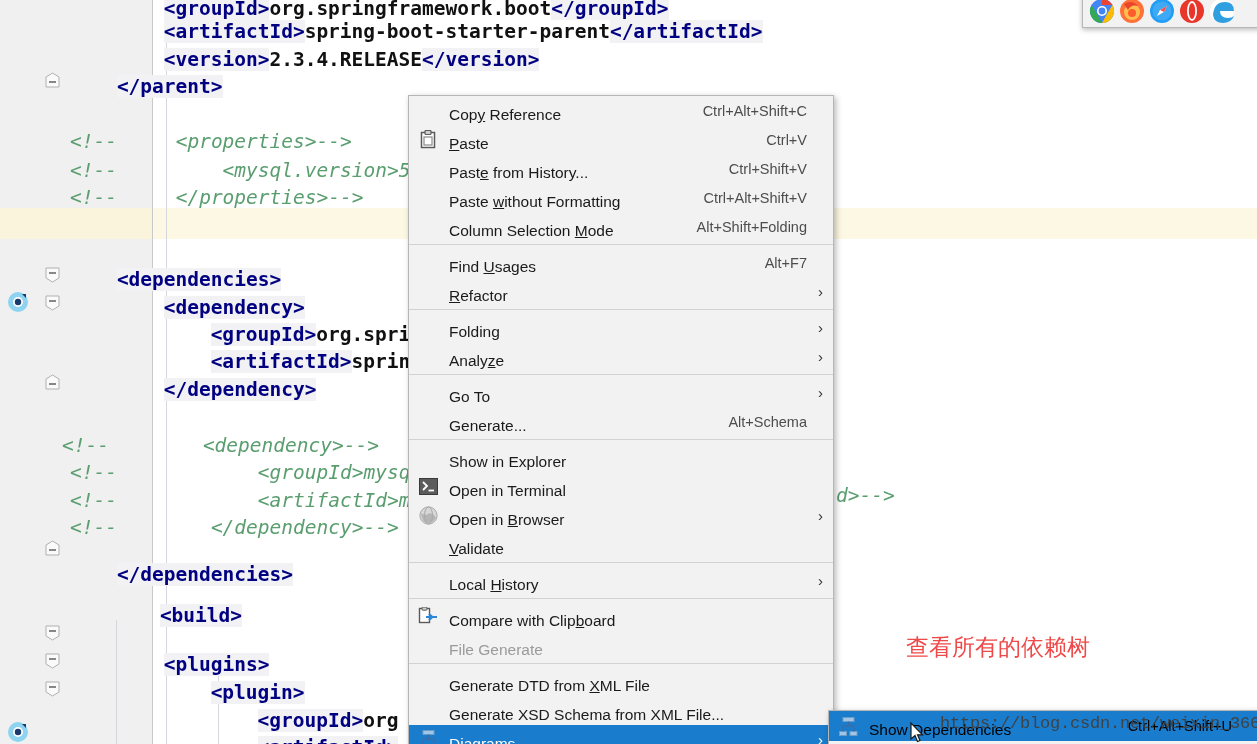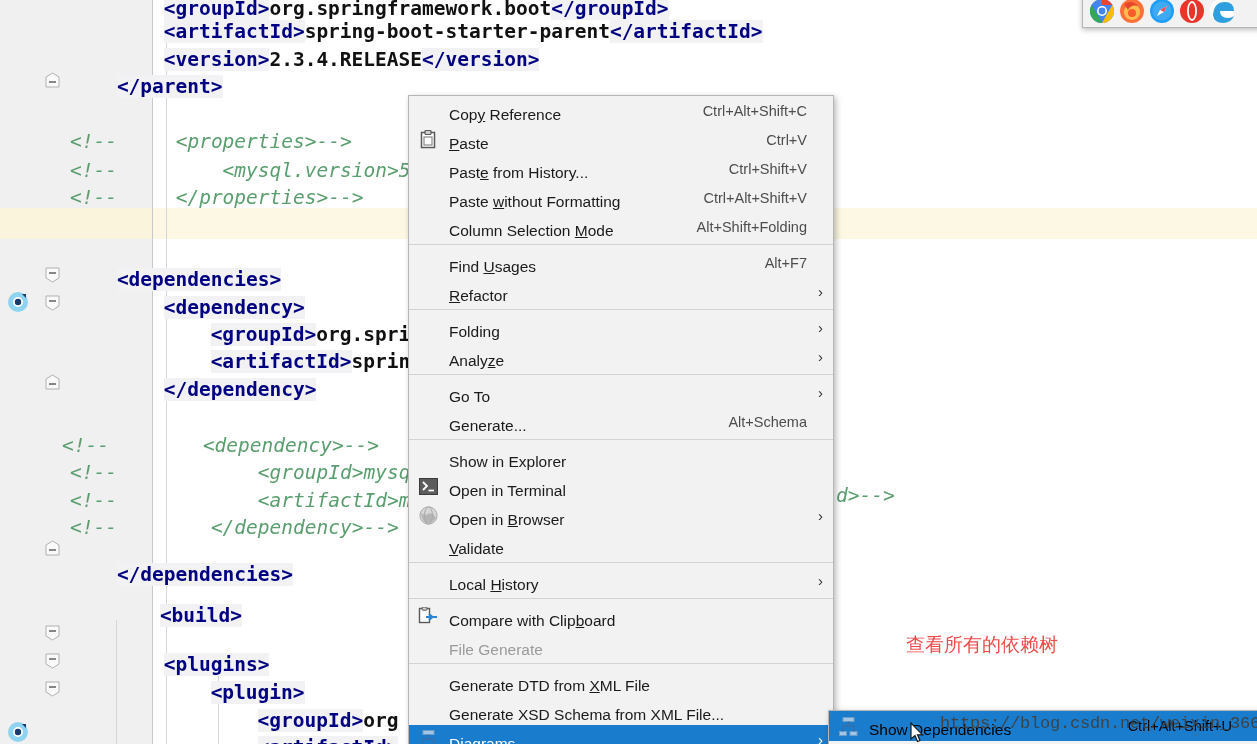--- a/index.html
+++ b/index.html
@@ -52,21 +52,21 @@
   #submenu .mi{height:30px;background:#1a7ccc;color:#fff;}
   #submenu .mi .lb,#submenu .mi .sc{color:#000000;}
   
   #browserpop{
     position:absolute;left:1082px;top:-6px;width:175px;height:32px;
     background:#f2f2f2;border:1px solid #b6b6b6;box-shadow:0 2px 5px rgba(0,0,0,.25);
     display:flex;align-items:center;gap:4px;padding:0 6px;
   }
   .bicon{width:26px;height:26px;border-radius:50%;flex:0 0 26px;}
   
-  #annot{position:absolute;left:906px;top:632px;color:#ef4a4a;font-size:19px;
+  #annot{position:absolute;left:906px;top:632px;color:#ef4a4a;font-size:23px;
     font-family:"DejaVu Sans",sans-serif;white-space:nowrap;}
   
   #wm{position:absolute;left:940px;top:714px;font-size:17px;color:#404040;opacity:.95;
     white-space:nowrap;letter-spacing:-.2px;font-family:Liberation Mono, monospace;}
   
   #cursor{position:absolute;left:910px;top:722px;width:16px;height:22px;}
 </style>
 </head>
 <body>
 

